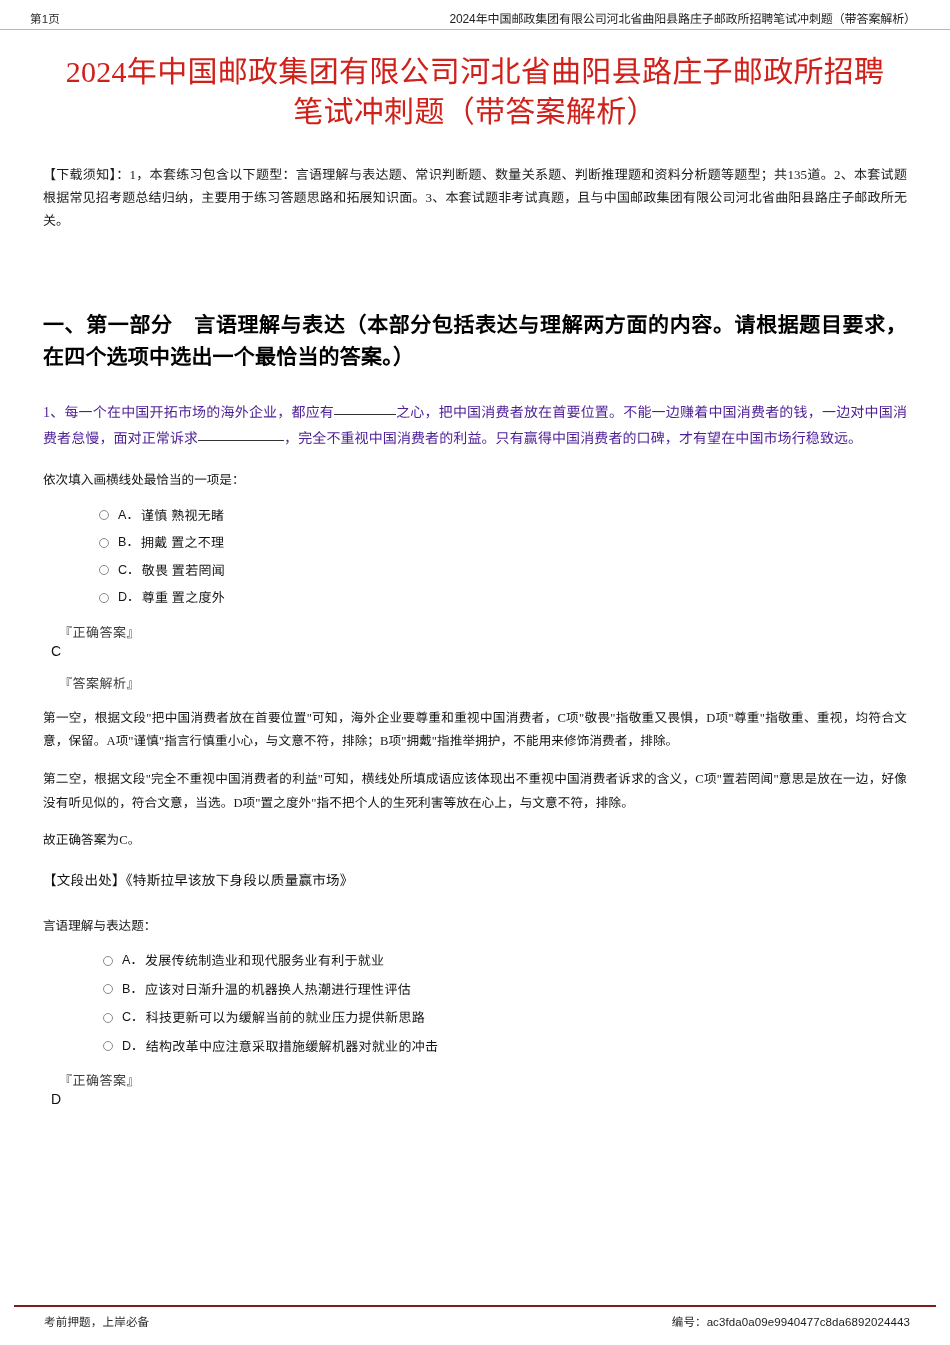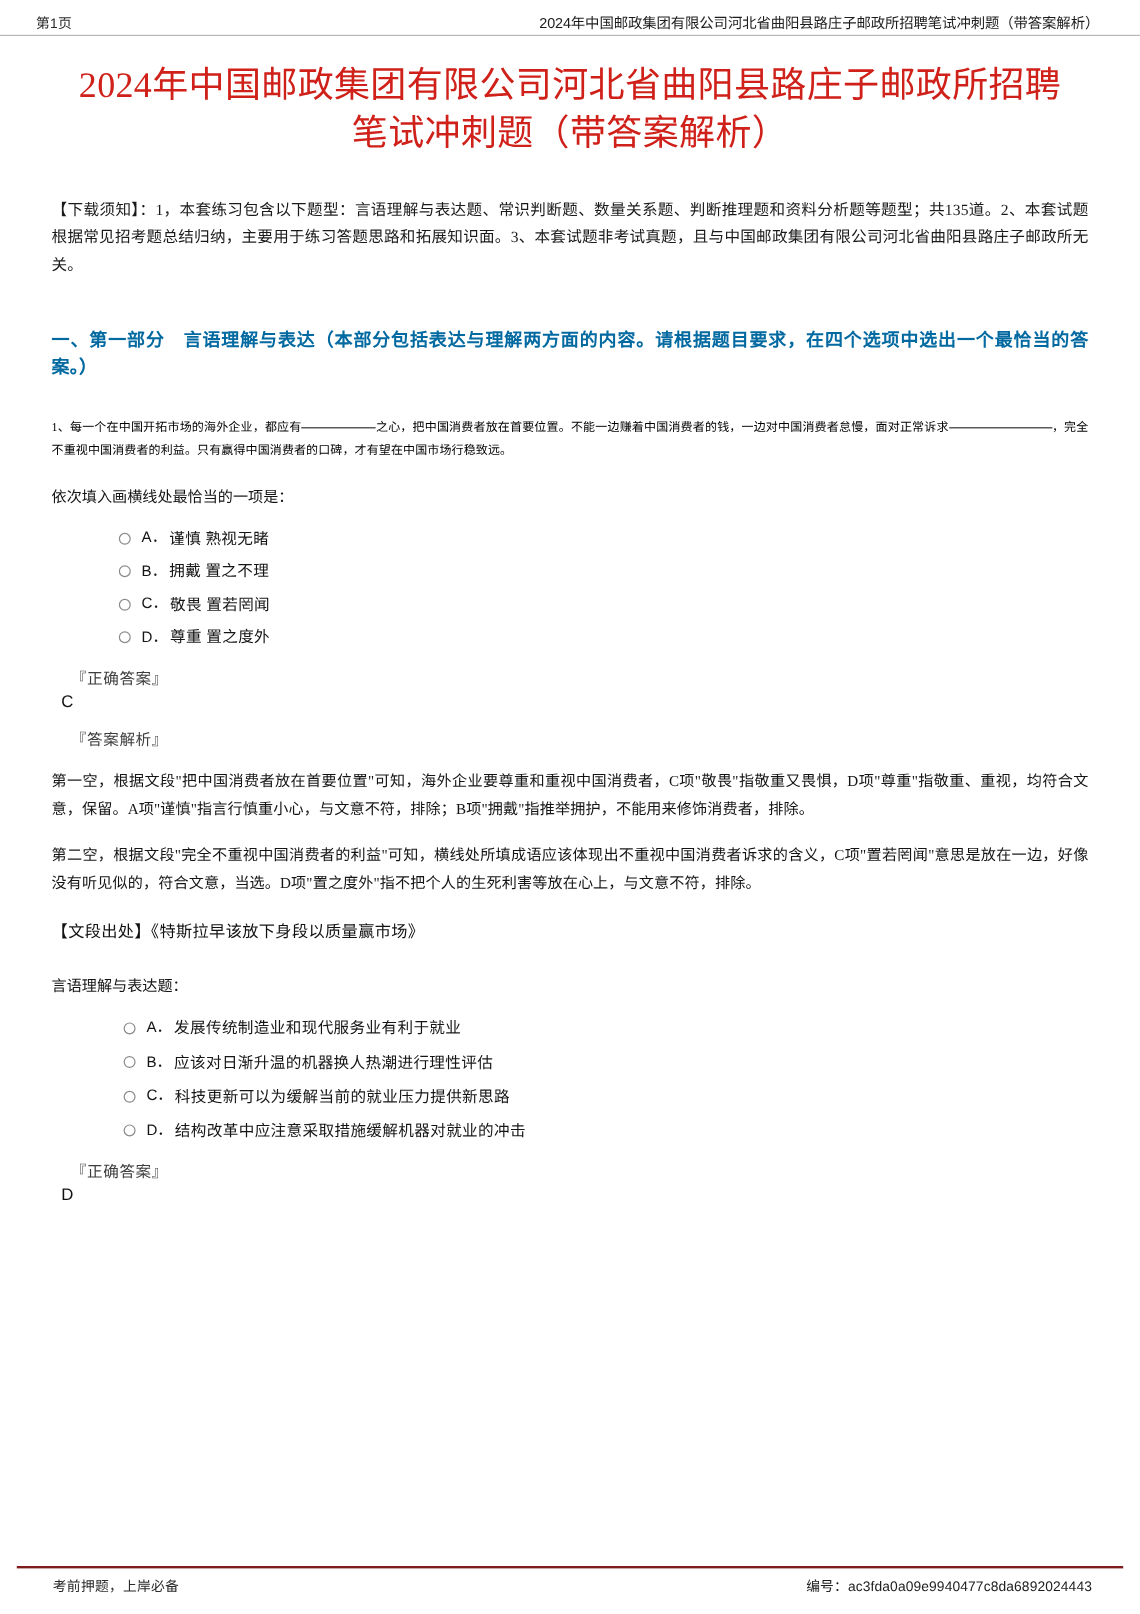--- a/index.html
+++ b/index.html
@@ -74,36 +74,36 @@
   .notice {
     margin-top: 32px;
     font-size: 13px;
     line-height: 1.78;
     color: #1a1a1a;
     text-align: justify;
     letter-spacing: 0.1px;
   }
 
   .section-heading {
-    color: #0369a1;
-    font-size: 15px;
+    color: #000000;
+    font-size: 21px;
     line-height: 1.56;
-    margin-top: 40px;
+    margin-top: 76px;
     letter-spacing: 0.2px;
     text-align: justify;
   }
 
   .question-block {
     margin-top: 26px;
   }
   .q-stem {
-    font-size: 10px;
+    font-size: 14px;
     line-height: 1.86;
     text-align: justify;
-    color: #000000;
+    color: #4c1d95;
     letter-spacing: 0.1px;
   }
   .q-prompt {
     font-size: 12.6px;
     line-height: 1.86;
     margin-top: 17px;
     color: #141414;
   }
 
   .blank-line {
@@ -252,20 +252,21 @@
           <span class="opt-text">尊重 置之度外</span>
         </div>
       </div>
 
       <div class="label-line">『正确答案』</div>
       <div class="answer-letter">C</div>
       <div class="label-line">『答案解析』</div>
 
       <p class="analysis-p">第一空，根据文段"把中国消费者放在首要位置"可知，海外企业要尊重和重视中国消费者，C项"敬畏"指敬重又畏惧，D项"尊重"指敬重、重视，均符合文意，保留。A项"谨慎"指言行慎重小心，与文意不符，排除；B项"拥戴"指推举拥护，不能用来修饰消费者，排除。</p>
       <p class="analysis-p">第二空，根据文段"完全不重视中国消费者的利益"可知，横线处所填成语应该体现出不重视中国消费者诉求的含义，C项"置若罔闻"意思是放在一边，好像没有听见似的，符合文意，当选。D项"置之度外"指不把个人的生死利害等放在心上，与文意不符，排除。</p>
+      <p class="analysis-p tight">故正确答案为C。</p>
 
       <div class="source-line">【文段出处】《特斯拉早该放下身段以质量赢市场》</div>
     </div>
 
     <div class="question-block">
 
       <p class="q-prompt">言语理解与表达题：</p>
 
       <div class="options wide">
         <div class="option-row">

